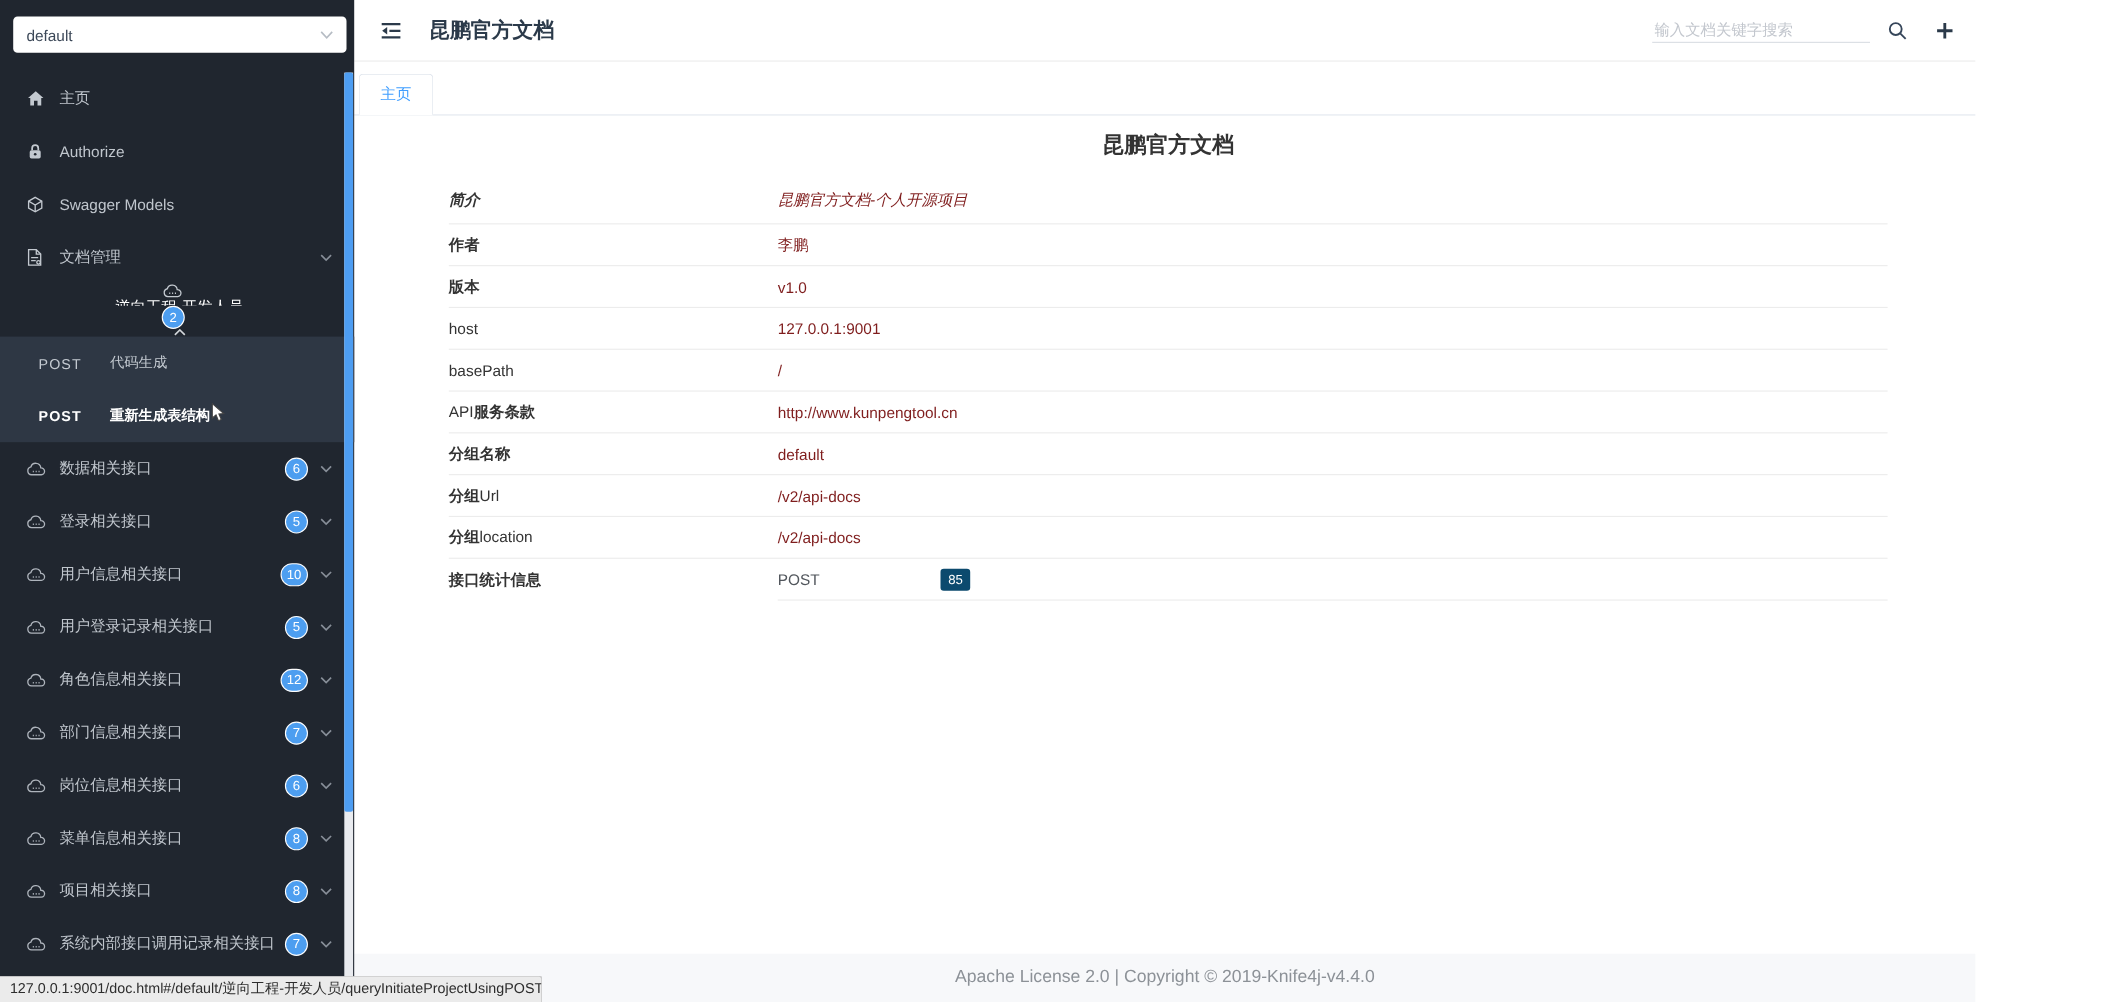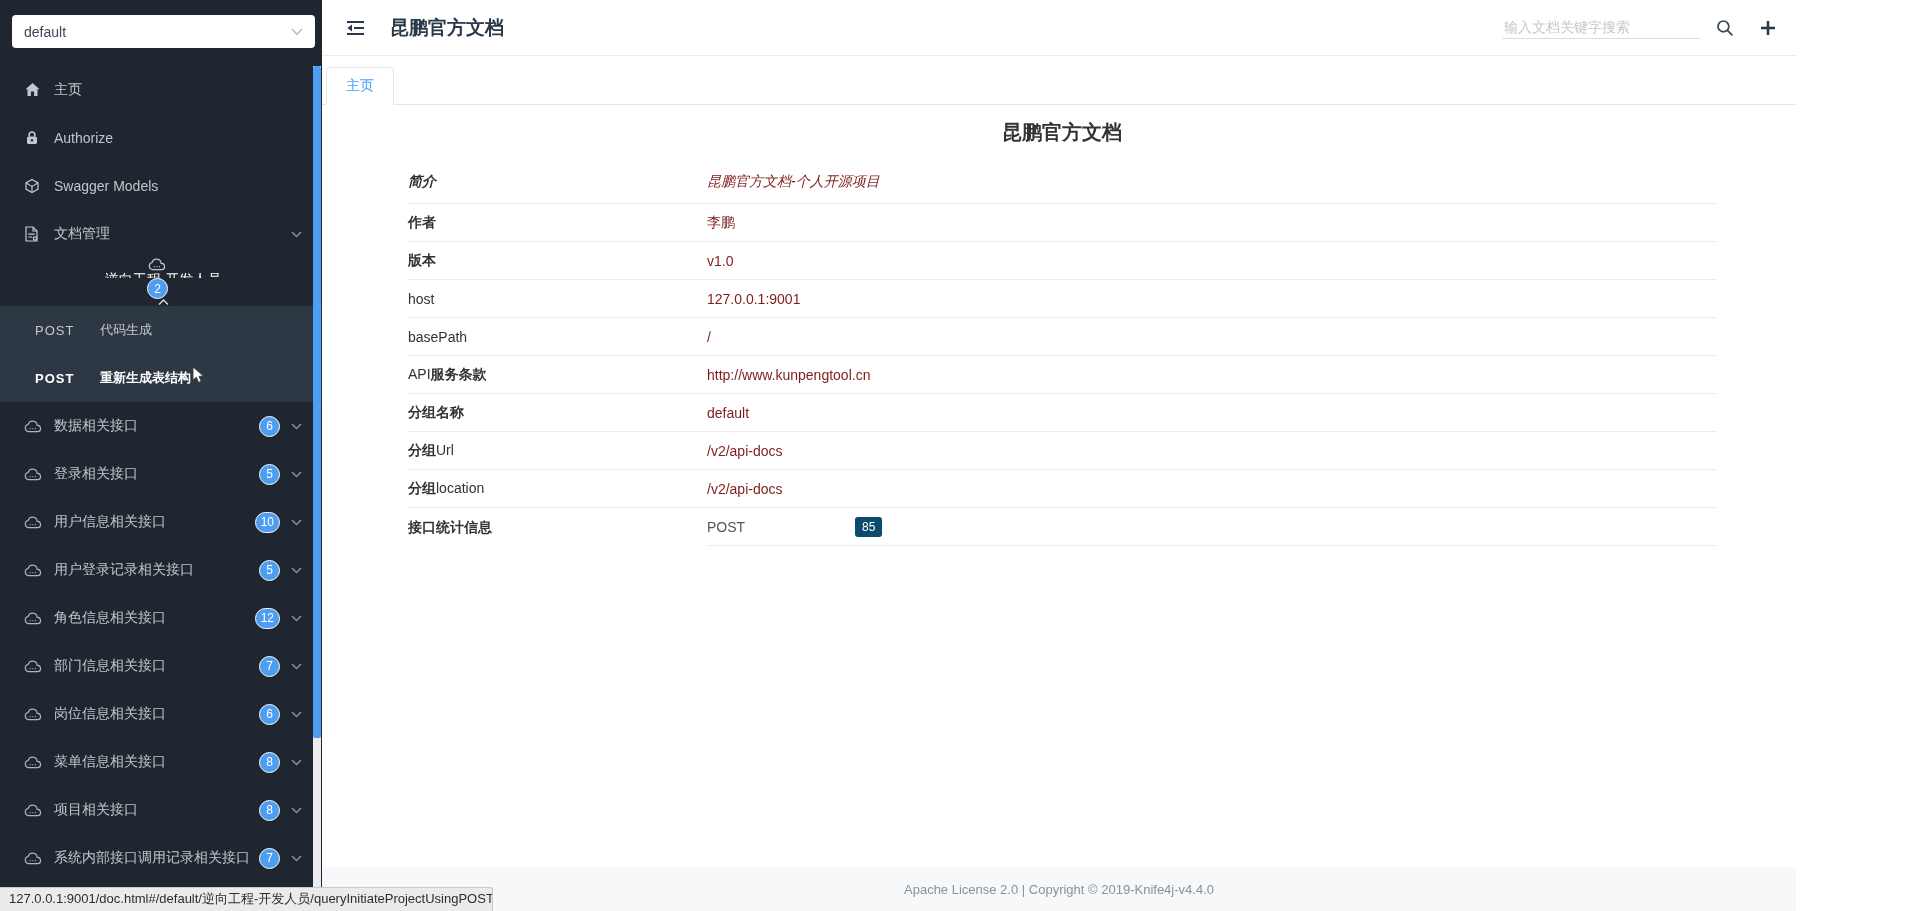--- a/index.html
+++ b/index.html
@@ -69,21 +69,21 @@
   .stats { display:flex; }
   .stats .ilabel { padding-top:11px; align-self:flex-start; }
   .stat-rows { flex:1; }
   .stat-row { height:38px; display:flex; align-items:center; border-bottom:1px solid #ececec; }
   .stat-method { width:148px; color:#51565c; }
   .stat-badge { background:#0c4a6e; color:#fff; font-size:12px; border-radius:3px;
     padding:4px 7px; min-width:17px; text-align:center; line-height:12px; }
 
   .app-footer { position:absolute; left:0; right:0; bottom:0; height:44px;
     background:#f7f8fa; display:flex; align-items:center; justify-content:center;
-    color:#8c9197; font-size:13px; }
+    color:#8c9197; font-size:16px; }
 
   
   .status-tooltip { position:absolute; left:0; bottom:0; width:493px; height:24px;
     background:#ebebeb; border-top:1px solid #c9c9c9; border-right:1px solid #c9c9c9;
     border-top-right-radius:3px; z-index:9; font-size:13px; color:#2d2d2d;
     line-height:22px; padding-left:9px; white-space:nowrap; overflow:hidden; }
 
   .mouse-cursor { position:absolute; left:192px; top:366px; z-index:8; }
 </style>
 </head>

